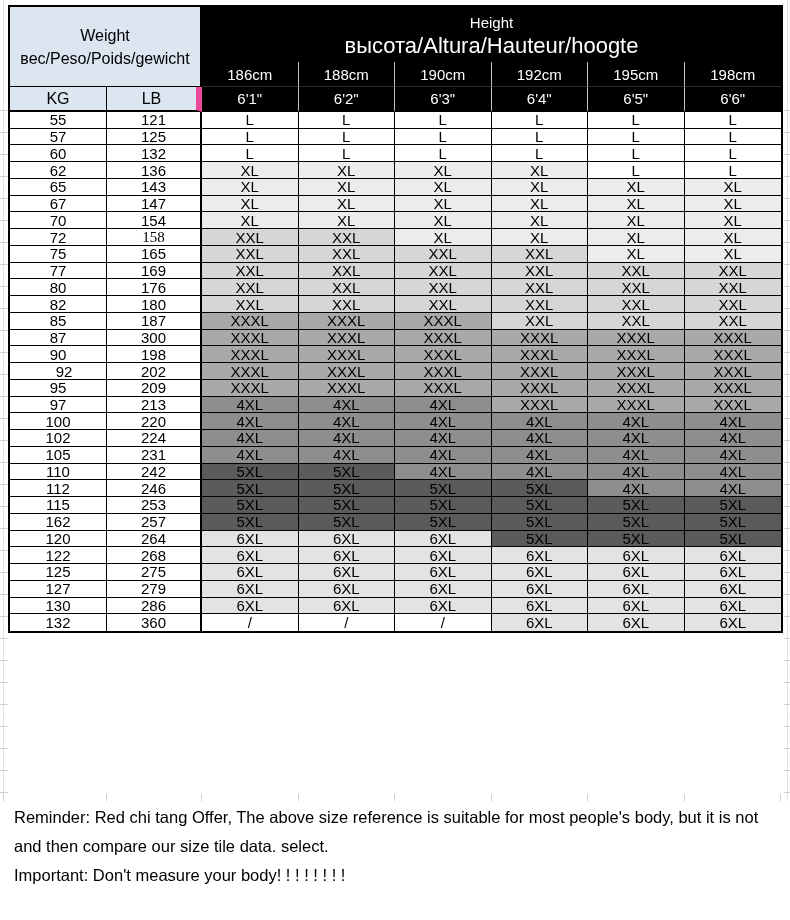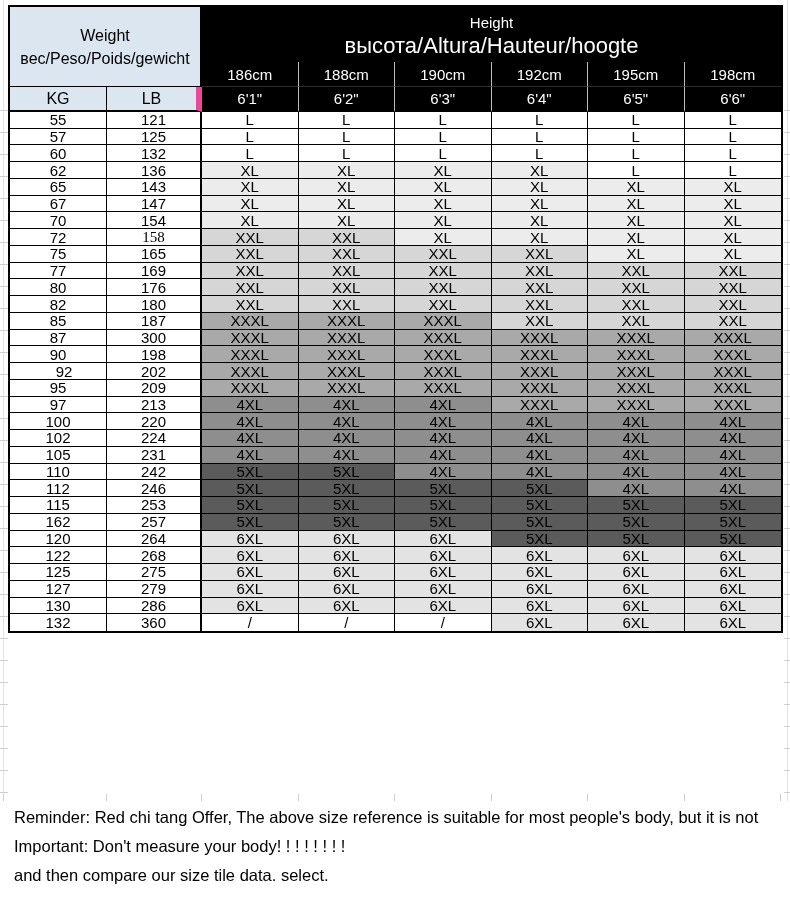--- a/index.html
+++ b/index.html
@@ -345,15 +345,15 @@
     <div class="cell " style="grid-area: 34 / 3; background: rgb(255, 255, 255); border-bottom: none;">/</div>
     <div class="cell " style="grid-area: 34 / 4; background: rgb(255, 255, 255); border-bottom: none;">/</div>
     <div class="cell " style="grid-area: 34 / 5; background: rgb(255, 255, 255); border-bottom: none;">/</div>
     <div class="cell " style="grid-area: 34 / 6; background: rgb(227, 227, 227); border-bottom: none;">6XL</div>
     <div class="cell " style="grid-area: 34 / 7; background: rgb(227, 227, 227); border-bottom: none;">6XL</div>
     <div class="cell " style="grid-area: 34 / 8; background: rgb(227, 227, 227); border-right: none; border-bottom: none;">6XL</div>
   </div>
 
 <div class="footer">
   <div>Reminder: Red chi tang Offer, The above size reference is suitable for most people's body, but it is not</div>
+  <div>and then compare our size tile data. select.</div>
   <div>Important: Don't measure your body! ! ! ! ! ! ! !</div>
-  <div>and then compare our size tile data. select.</div>
 </div>
 
 </body></html>

